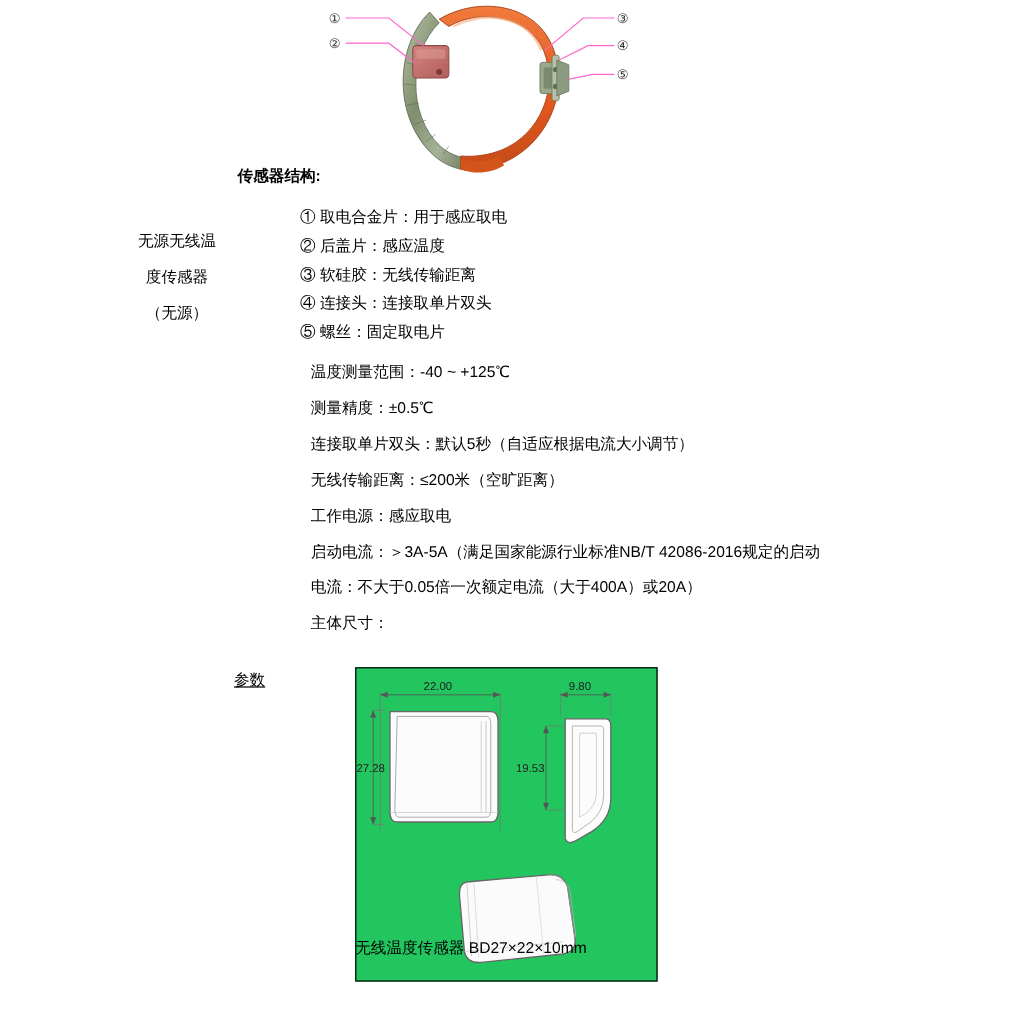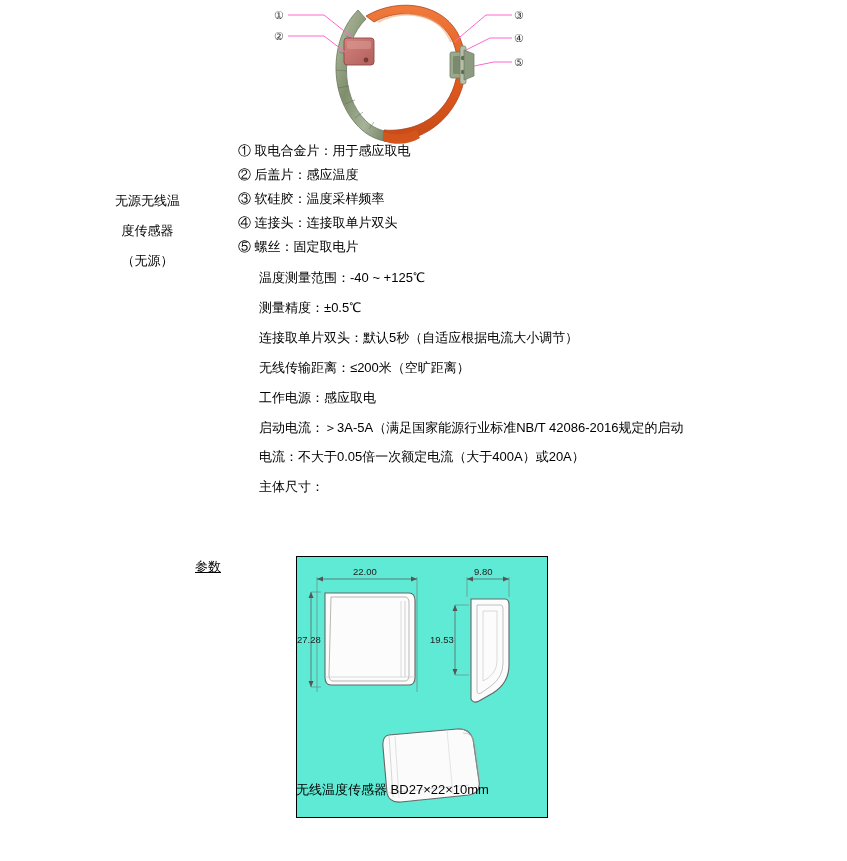--- a/index.html
+++ b/index.html
@@ -55,21 +55,21 @@
     left: 198px;
     top: 138px;
     width: 520px;
   }
   .section-title {
     font-weight: bold;
     font-size: 13px;
     margin-bottom: 9px;
   }
   .bullet-list {
-    margin: 4px;
+    margin: 16px;
     padding: 0;
     list-style: none;
   }
   .bullet-list li {
     padding-left: 36px;
     margin-bottom: 7px;
     font-size: 13px;
     line-height: 17px;
   }
   .spec-list {
@@ -90,21 +90,21 @@
   }
 
   
   .dim-box {
     position: absolute;
     left: 296px;
     top: 556px;
     width: 252px;
     height: 262px;
     border: 1px solid #000;
-    background: #5eead4;
+    background: #22c55e;
     box-sizing: border-box;
   }
   .dim-box svg { display: block; }
 
   .caption {
     position: absolute;
     left: 296px;
     top: 781px;
     width: 252px;
     text-align: left;
@@ -194,25 +194,26 @@
 
 <div class="left-label">
   <div>无源无线温</div>
   <div>度传感器</div>
   <div>（无源）</div>
 </div>
 
 <div class="param-label">参数</div>
 
 <div class="content">
+  <div class="section-title">传感器结构:</div>
 
   <ul class="bullet-list">
     <li>① 取电合金片：用于感应取电</li>
     <li>② 后盖片：感应温度</li>
-    <li>③ 软硅胶：温度采样频率</li>
+    <li>③ 软硅胶：无线传输距离</li>
     <li>④ 连接头：连接取单片双头</li>
     <li>⑤ 螺丝：固定取电片</li>
   </ul>
 
   <ul class="spec-list">
     <li>温度测量范围：-40 ~ +125℃</li>
     <li>测量精度：±0.5℃</li>
     <li>连接取单片双头：默认5秒（自适应根据电流大小调节）</li>
     <li>无线传输距离：≤200米（空旷距离）</li>
     <li>工作电源：感应取电</li>

